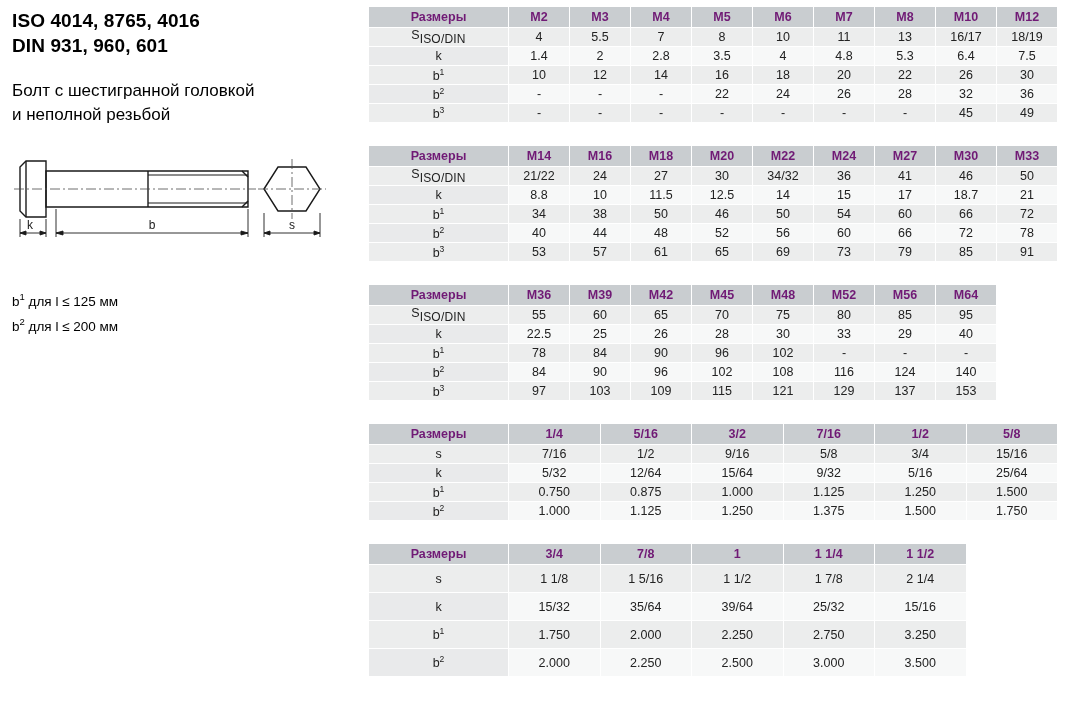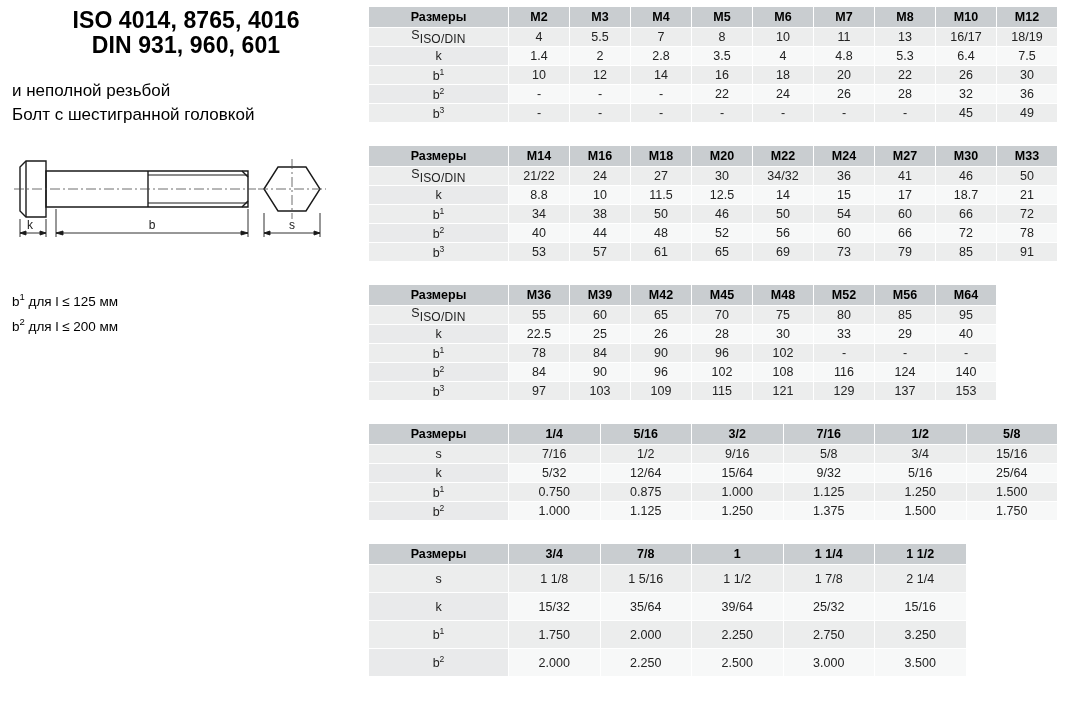--- a/index.html
+++ b/index.html
@@ -18,25 +18,24 @@
   }
 
   
   .left {
     position: absolute;
     left: 12px;
     top: 8px;
     width: 348px;
   }
   .title {
-    font-size: 23px;
+    font-size: 19px;
     font-weight: bold;
     line-height: 25px;
     letter-spacing: 0.1px;
-    text-align: center;
   }
   .subtitle {
     margin-top: 21px;
     font-size: 17px;
     line-height: 24px;
     font-weight: normal;
   }
   .drawing {
     margin-top: 22px;
     width: 320px;
@@ -72,21 +71,21 @@
     height: 19px;
     padding: 0;
     font-weight: normal;
     color: #222222;
   }
   table.t thead th {
     background: #c9cdd0;
     font-weight: bold;
     font-size: 12.5px;
     height: 21px;
-    color: #000000;
+    color: #701a75;
   }
   table.t thead th.firstcol {
     background: #c9cdd0;
   }
   table.t tbody tr.odd td { background: #eceded; }
   table.t tbody tr.even td { background: #f7f8f8; }
   table.t tbody td.firstcol {
     background: #dfe1e2;
   }
   table.t tbody tr.even td.firstcol {
@@ -111,22 +110,22 @@
 
 <div class="page">
 
   <div class="left">
     <div class="title">
       <div>ISO 4014, 8765, 4016</div>
       <div>DIN 931, 960, 601</div>
     </div>
 
     <div class="subtitle">
+      <div>Болт с шестигранной головкой</div>
       <div>и неполной резьбой</div>
-      <div>Болт с шестигранной головкой</div>
     </div>
 
     <div class="drawing">
       <svg width="320" height="92" viewBox="0 0 320 92" xmlns="http://www.w3.org/2000/svg">
         <g stroke="#1a1a1a" fill="none" stroke-width="1.4">
 
           <path d="M8 18 L8 62 L14 68 L34 68 L34 12 L14 12 Z"></path>
           <line x1="14" y1="12" x2="14" y2="68"></line>
 
           <path d="M34 22 L236 22 L236 58 L34 58 Z"></path>

